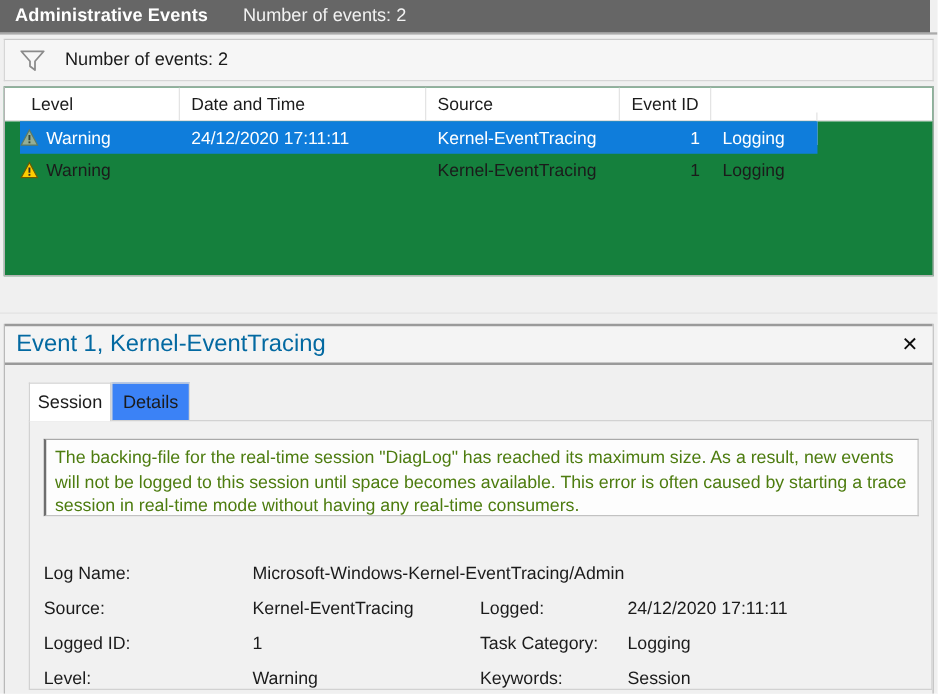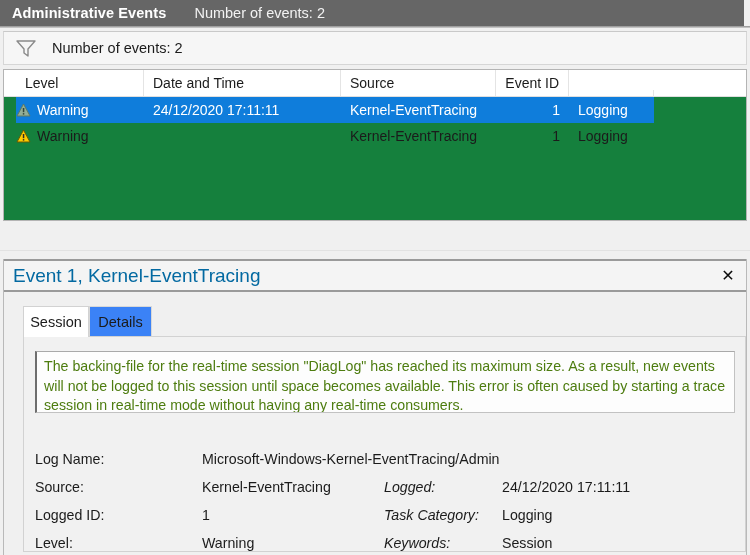--- a/index.html
+++ b/index.html
@@ -271,21 +271,21 @@
   .plabel, .pvalue {
     position: absolute;
     top: 0;
     font-size: 14.2px;
     color: #1b1b1b;
     white-space: nowrap;
     line-height: 28px;
   }
   .col1-label { left: 11px; }
   .col1-value { left: 178px; }
-  .col2-label { left: 360px; font-style: italic; }
+  .col2-label { left: 360px; }
   .col2-value { left: 478px; }
 </style>
 </head>
 <body>
 
 <div class="app">
 
   <div class="titlebar">
     <span class="titlebar-title">Administrative Events</span>
     <span class="titlebar-count">Number of events: 2</span>

